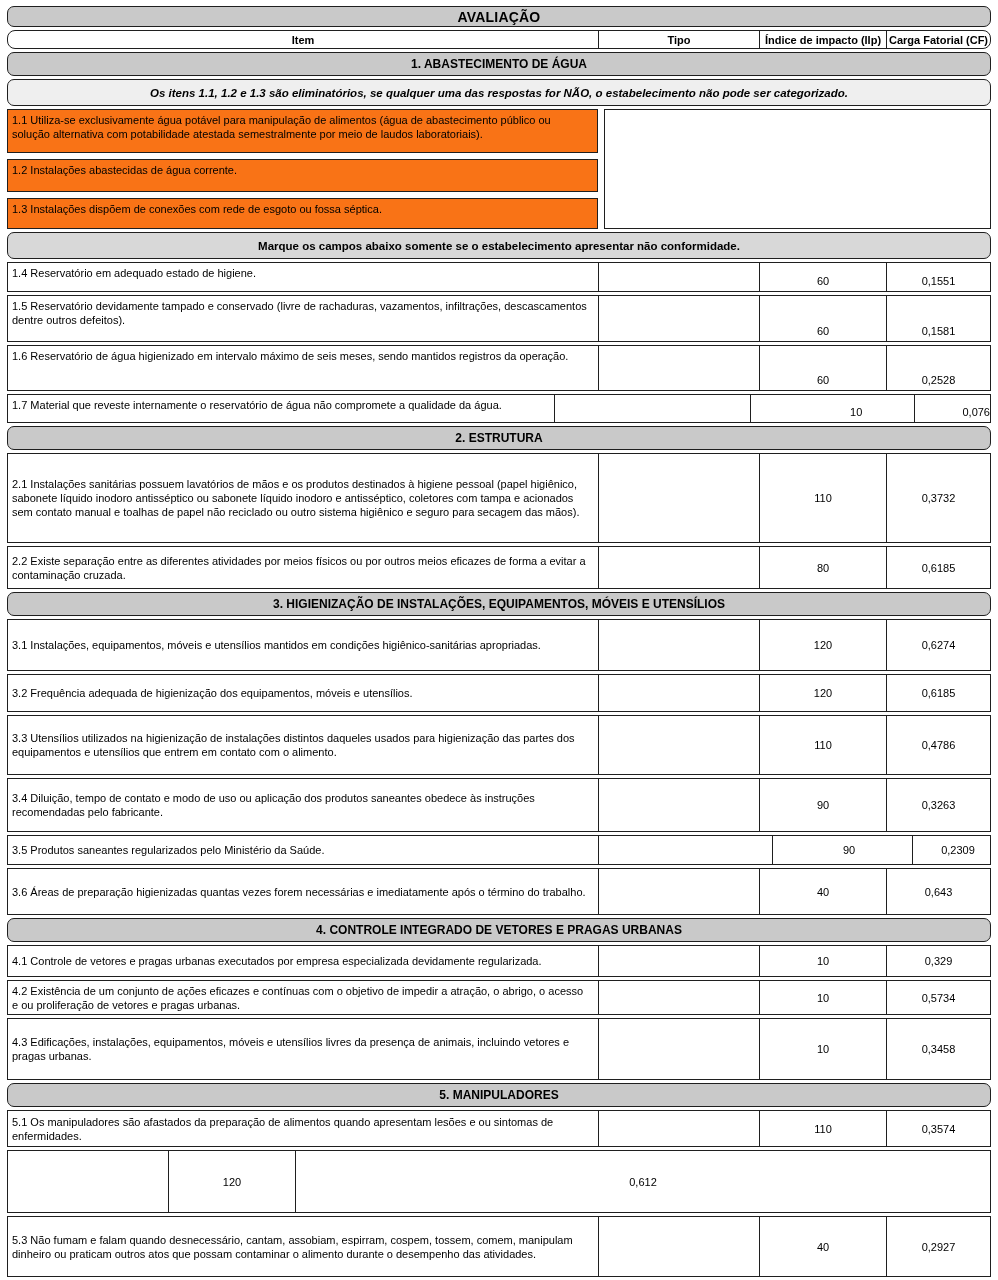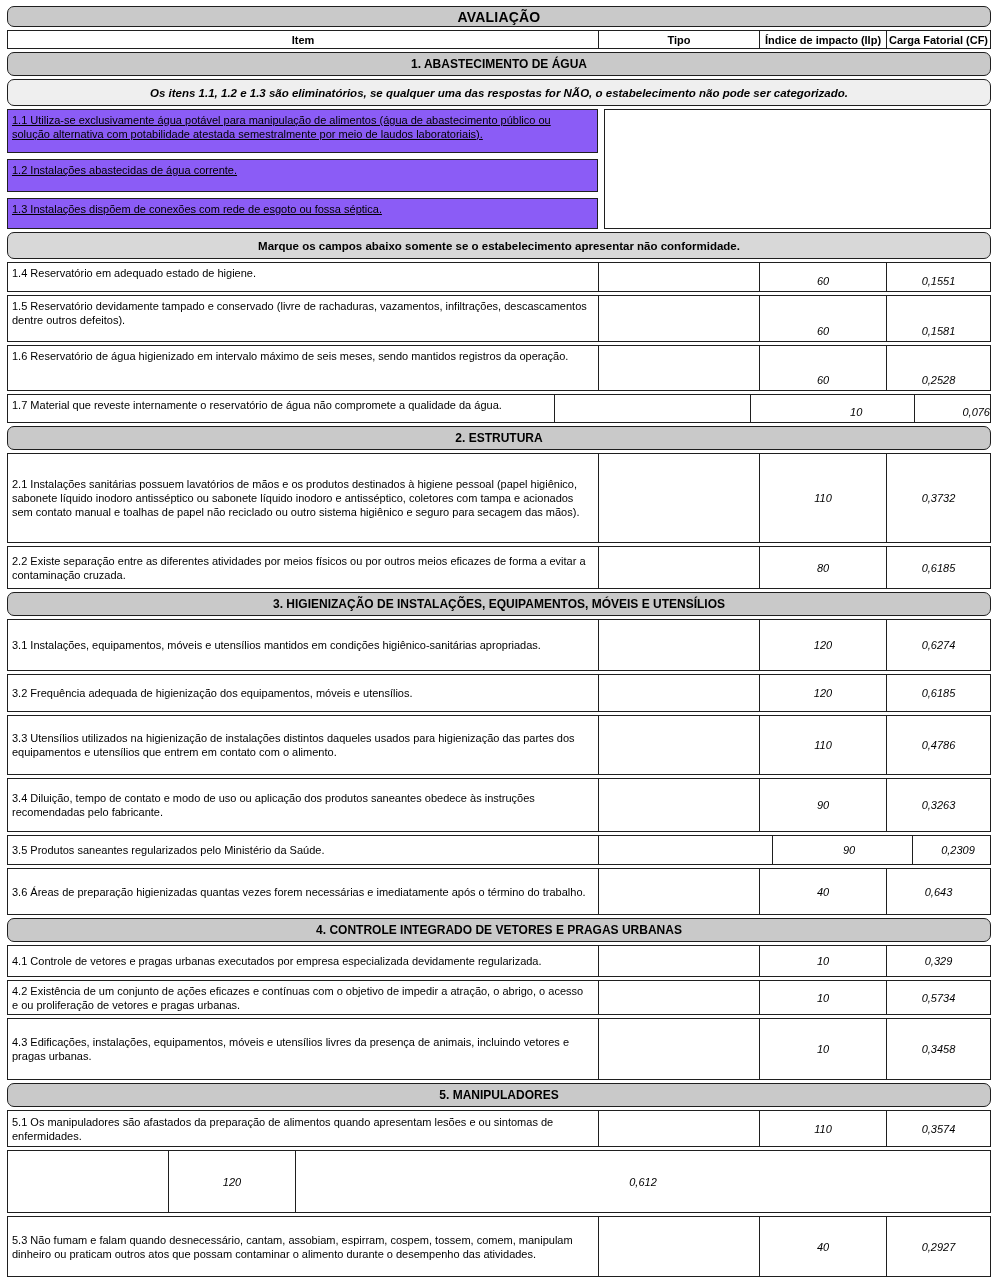--- a/index.html
+++ b/index.html
@@ -28,51 +28,51 @@
   .title-band{font-size:14px;min-height:21px;letter-spacing:.2px;}
   .section-band{font-size:12px;min-height:24px;}
   .note-band{
     background:var(--note-gray);font-style:italic;font-weight:bold;
     font-size:11.5px;min-height:27px;padding:2px 10px;
   }
   .subnote-band{
     background:var(--subnote-gray);font-weight:bold;font-style:normal;
     font-size:11.5px;min-height:27px;padding:2px 10px;
   }
-  .colheader{display:flex;min-height:19px;}
+  .colheader{display:flex;min-height:19px;border-radius:8px;}
   .cell{border-right:1px solid var(--border);}
   .cell:last-child{border-right:none;}
   .item-col{width:591px;}
   .tipo-col{width:161px;}
   .indice-col{width:127px;}
   .carga-col{flex:1;}
   .head{
     font-weight:bold;font-size:11px;text-align:center;
     display:flex;align-items:center;justify-content:center;padding:2px 2px;
   }
   .row{display:flex;align-items:stretch;}
   .item-cell{
     font-size:11px;line-height:14px;
     padding:2px 8px 2px 4px;
     display:flex;align-items:center;
   }
   .row.vtop .item-cell{align-items:flex-start;padding-top:3px;}
   .value-cell{
     font-size:11px;
-    display:flex;align-items:center;justify-content:center;font-style:italic;
+    display:flex;align-items:center;justify-content:center;
   }
   .row.vbottom .value-cell{align-items:flex-end;padding-bottom:4px;}
   
   .elim-wrap{display:flex;gap:6px;margin-bottom:3px;align-items:stretch;}
   .elim-left{width:591px;display:flex;flex-direction:column;gap:6px;}
   .elim-item{
     border:1px solid var(--border);
     font-size:11px;line-height:14px;
     padding:3px 8px 3px 4px;
-    display:flex;align-items:flex-start;background:#8b5cf6;text-decoration:underline;
+    display:flex;align-items:flex-start;background:#f97316;
   }
   .elim-right{flex:1;border:1px solid var(--border);background:#fff;}
 </style>
 </head>
 <body>
 
 <div id="table-root">
   <div class="box band title-band">AVALIAÇÃO</div>
 
   <div class="box colheader">

